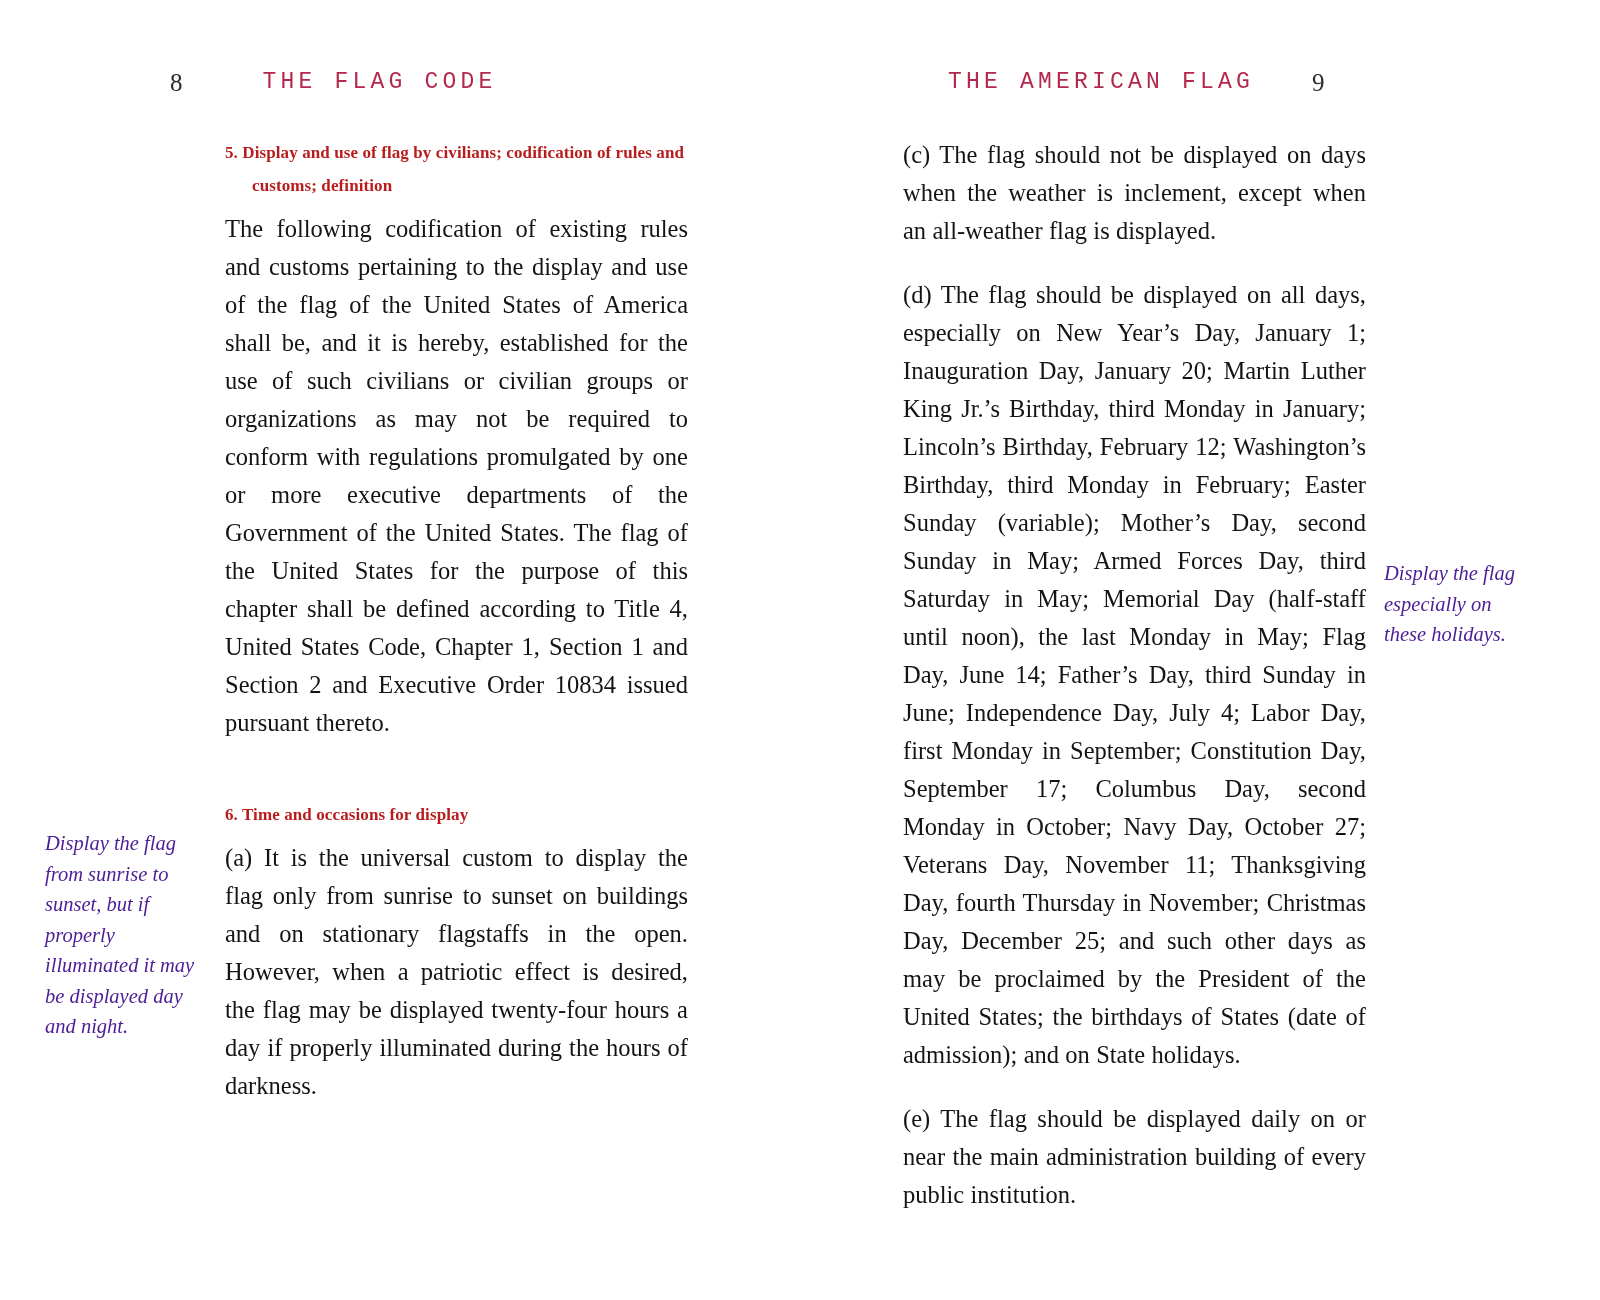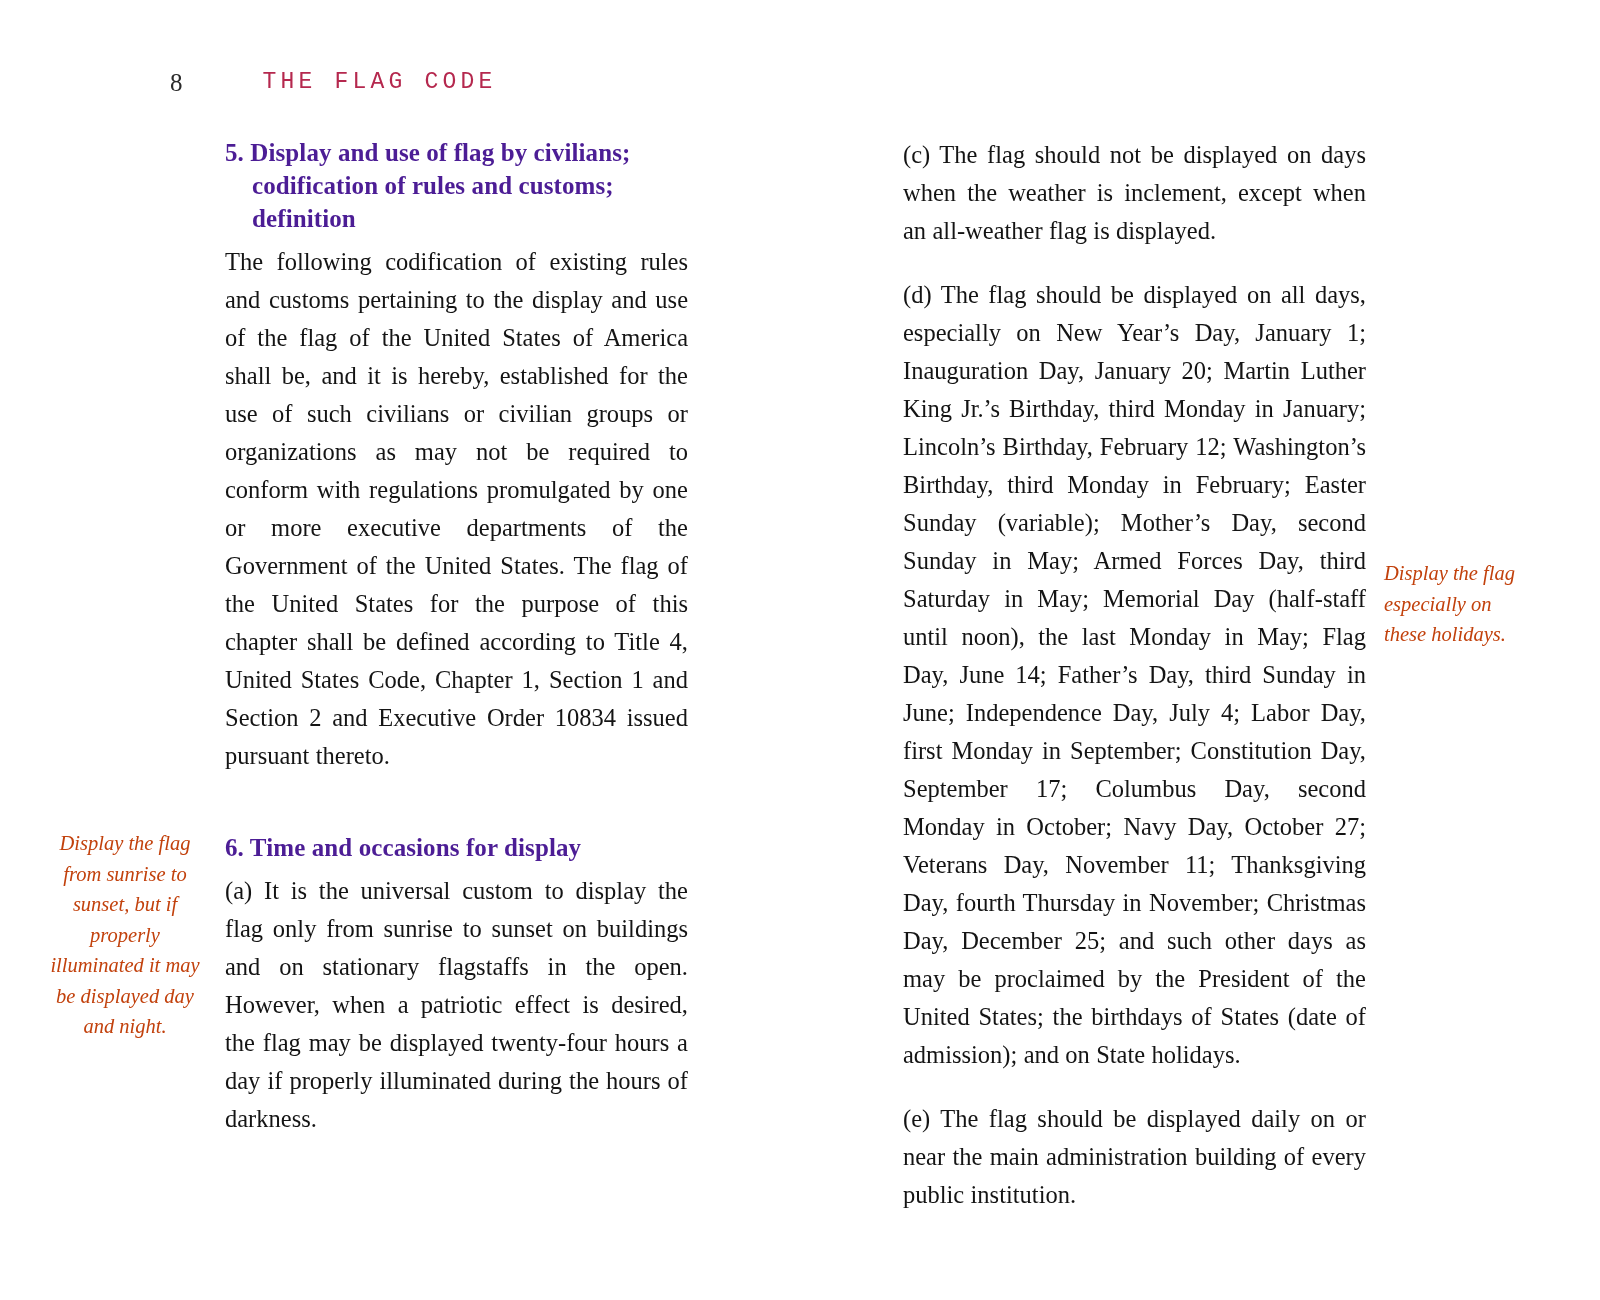--- a/index.html
+++ b/index.html
@@ -57,23 +57,23 @@
   .column {
     position: absolute;
     top: 136px;
     width: 463px;
   }
   .col-left  { left: 225px; }
   .col-right { left: 903px; }
 
   .sec-heading {
     font-weight: bold;
-    font-size: 25px;
+    font-size: 17px;
     line-height: 33px;
-    color: #4c1d95;
+    color: #b91c1c;
     padding-left: 27px;
     text-indent: -27px;
     letter-spacing: 0.1px;
     margin: 0 0 8px 0;
   }
   .sec-heading.second {
     margin-top: 56px;
   }
 
   p.body {
@@ -86,48 +86,52 @@
     hyphens: none;
     word-spacing: 0.2px;
   }
   p.body.tight { margin-bottom: 8px; }
   p.body.last  { margin-bottom: 0; }
 
   
   .marginnote {
     position: absolute;
     font-style: italic;
-    color: #c2410c;
+    color: #4c1d95;
     font-size: 20.5px;
     line-height: 30.5px;
     font-family: "Liberation Serif", "DejaVu Serif", serif;
   }
   .marginnote-left {
     left: 45px;
     top: 828px;
     width: 160px;
-    text-align: center;
+    text-align: left;
   }
   .marginnote-right {
     left: 1384px;
     top: 558px;
     width: 150px;
     text-align: left;
   }
 </style>
 </head>
 <body>
 
 <div class="spread">
 
   <div class="runhead runhead-left">
     <span class="folio">8</span>
     <span class="runhead-title">THE FLAG CODE</span>
   </div>
 
+  <div class="runhead runhead-right">
+    <span class="runhead-title">THE AMERICAN FLAG</span>
+    <span class="folio">9</span>
+  </div>
 
   <div class="column col-left">
 
     <h2 class="sec-heading">5. Display and use of flag by civilians; codification of rules and customs; definition</h2>
 
     <p class="body">The following codification of existing rules and customs pertaining to the display and use of the flag of the United States of America shall be, and it is hereby, established for the use of such civilians or civilian groups or organizations as may not be required to conform with regulations promulgated by one or more executive departments of the Government of the United States. The flag of the United States for the purpose of this chapter shall be defined according to Title 4, United States Code, Chapter 1, Section 1 and Section 2 and Executive Order 10834 issued pursuant thereto.</p>
 
     <h2 class="sec-heading second">6. Time and occasions for display</h2>
 
     <p class="body tight">(a) It is the universal custom to display the flag only from sunrise to sunset on buildings and on stationary flagstaffs in the open. However, when a patriotic effect is desired, the flag may be displayed twenty-four hours a day if properly illuminated during the hours of darkness.</p>

